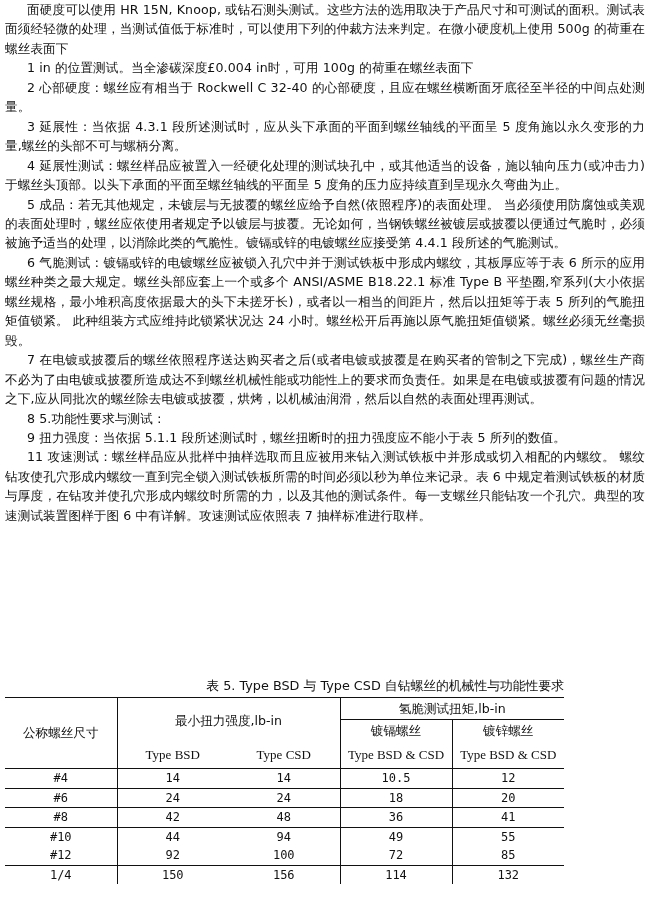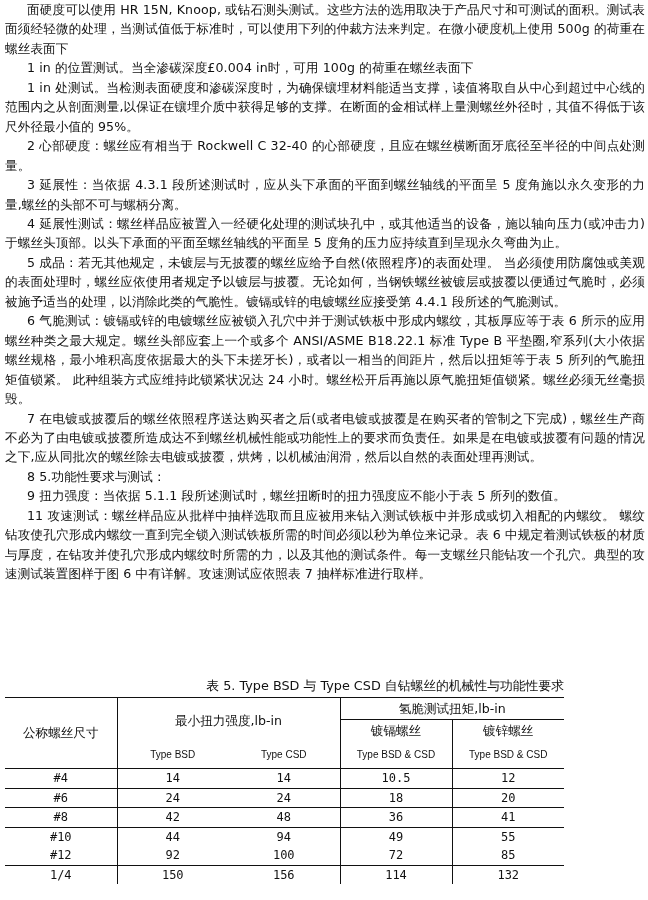--- a/index.html
+++ b/index.html
@@ -24,29 +24,28 @@
   }
   table.t5 td:first-child { border-left: none; }
   table.t5 td:last-child { border-right: none; }
   table.t5 tr.top td { border-top: 1.5px solid #111; }
   table.t5 tr.sep td { border-top: 1.5px solid #111; }
   table.t5 tr.h1 td { height: 21px; }
   table.t5 tr.h2 td { height: 22px; }
   table.t5 tr.h3 td { height: 26px; }
   table.t5 tr.d td { height: 18.5px; }
   table.t5 td.num { font-family: "DejaVu Sans Mono", monospace; font-size: 12px; }
-  table.t5 td.sub { font-family: Liberation Sans, sans-serif; font-size: 10px; }
+  table.t5 td.sub { font-family: Liberation Serif, serif; font-size: 13px; }
 </style>
 </head>
 <body>
 
 <div class="doc">
   <p class="p ind">面硬度可以使用 HR 15N, Knoop, 或钻石测头测试。这些方法的选用取决于产品尺寸和可测试的面积。测试表面须经轻微的处理，当测试值低于标准时，可以使用下列的仲裁方法来判定。在微小硬度机上使用 500g 的荷重在螺丝表面下</p>
   <p class="p ind">1 in 的位置测试。当全渗碳深度£0.004 in时，可用 100g 的荷重在螺丝表面下</p>
-  <p class="p ind">1 in 处测试。当检测表面硬度和渗碳深度时，为确保镶埋材料能适当支撑，读值将取自从中心到超过中心线的范围内之从剖面测量,以保证在镶埋介质中获得足够的支撑。在断面的金相试样上量测螺丝外径时，其值不得低于该尺外径最小值的 95%。</p>
   <p class="p ind">2 心部硬度：螺丝应有相当于 Rockwell C 32-40 的心部硬度，且应在螺丝横断面牙底径至半径的中间点处测量。</p>
   <p class="p ind">3 延展性：当依据 4.3.1 段所述测试时，应从头下承面的平面到螺丝轴线的平面呈 5 度角施以永久变形的力量,螺丝的头部不可与螺柄分离。</p>
   <p class="p ind">4 延展性测试：螺丝样品应被置入一经硬化处理的测试块孔中，或其他适当的设备，施以轴向压力(或冲击力)于螺丝头顶部。以头下承面的平面至螺丝轴线的平面呈 5 度角的压力应持续直到呈现永久弯曲为止。</p>
   <p class="p ind">5 成品：若无其他规定，未镀层与无披覆的螺丝应给予自然(依照程序)的表面处理。 当必须使用防腐蚀或美观的表面处理时，螺丝应依使用者规定予以镀层与披覆。无论如何，当钢铁螺丝被镀层或披覆以便通过气脆时，必须被施予适当的处理，以消除此类的气脆性。镀镉或锌的电镀螺丝应接受第 4.4.1 段所述的气脆测试。</p>
   <p class="p ind">6 气脆测试：镀镉或锌的电镀螺丝应被锁入孔穴中并于测试铁板中形成内螺纹，其板厚应等于表 6 所示的应用螺丝种类之最大规定。螺丝头部应套上一个或多个 ANSI/ASME B18.22.1 标准 Type B 平垫圈,窄系列(大小依据螺丝规格，最小堆积高度依据最大的头下未搓牙长)，或者以一相当的间距片，然后以扭矩等于表 5 所列的气脆扭矩值锁紧。 此种组装方式应维持此锁紧状况达 24 小时。螺丝松开后再施以原气脆扭矩值锁紧。螺丝必须无丝毫损毁。</p>
   <p class="p ind">7 在电镀或披覆后的螺丝依照程序送达购买者之后(或者电镀或披覆是在购买者的管制之下完成)，螺丝生产商不必为了由电镀或披覆所造成达不到螺丝机械性能或功能性上的要求而负责任。如果是在电镀或披覆有问题的情况之下,应从同批次的螺丝除去电镀或披覆，烘烤，以机械油润滑，然后以自然的表面处理再测试。</p>
   <p class="p ind">8 5.功能性要求与测试：</p>
   <p class="p ind">9 扭力强度：当依据 5.1.1 段所述测试时，螺丝扭断时的扭力强度应不能小于表 5 所列的数值。</p>
   <p class="p ind">11 攻速测试：螺丝样品应从批样中抽样选取而且应被用来钻入测试铁板中并形成或切入相配的内螺纹。 螺纹钻攻使孔穴形成内螺纹一直到完全锁入测试铁板所需的时间必须以秒为单位来记录。表 6 中规定着测试铁板的材质与厚度，在钻攻并使孔穴形成内螺纹时所需的力，以及其他的测试条件。每一支螺丝只能钻攻一个孔穴。典型的攻速测试装置图样于图 6 中有详解。攻速测试应依照表 7 抽样标准进行取样。</p>
 </div>

